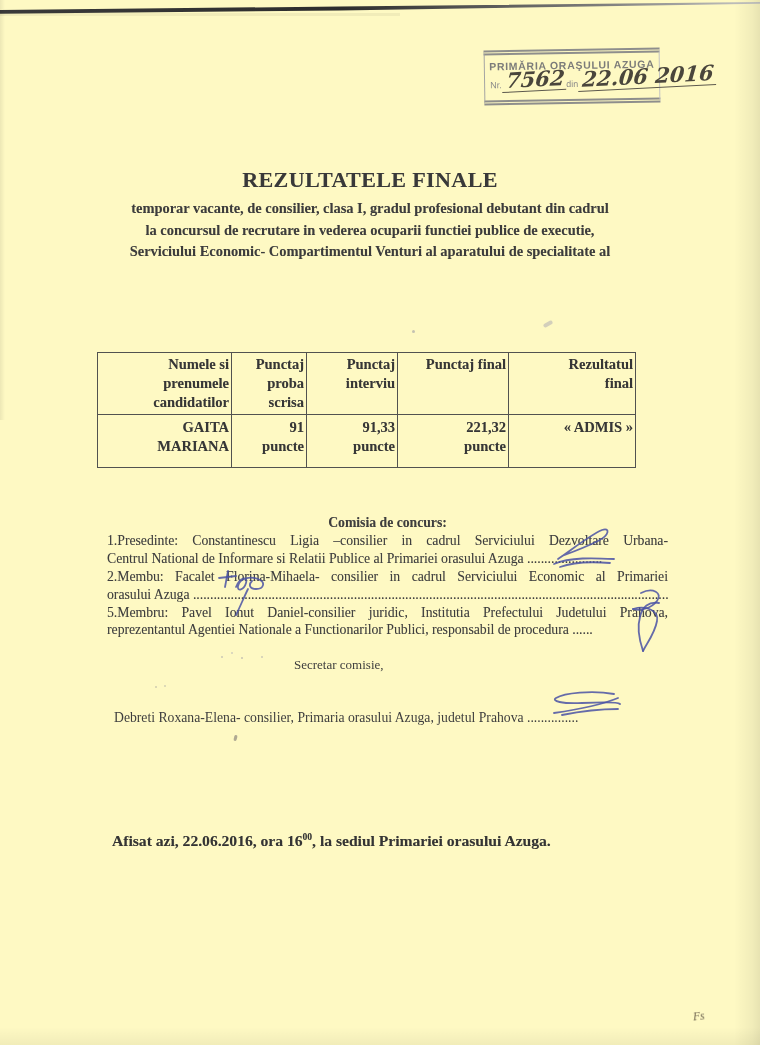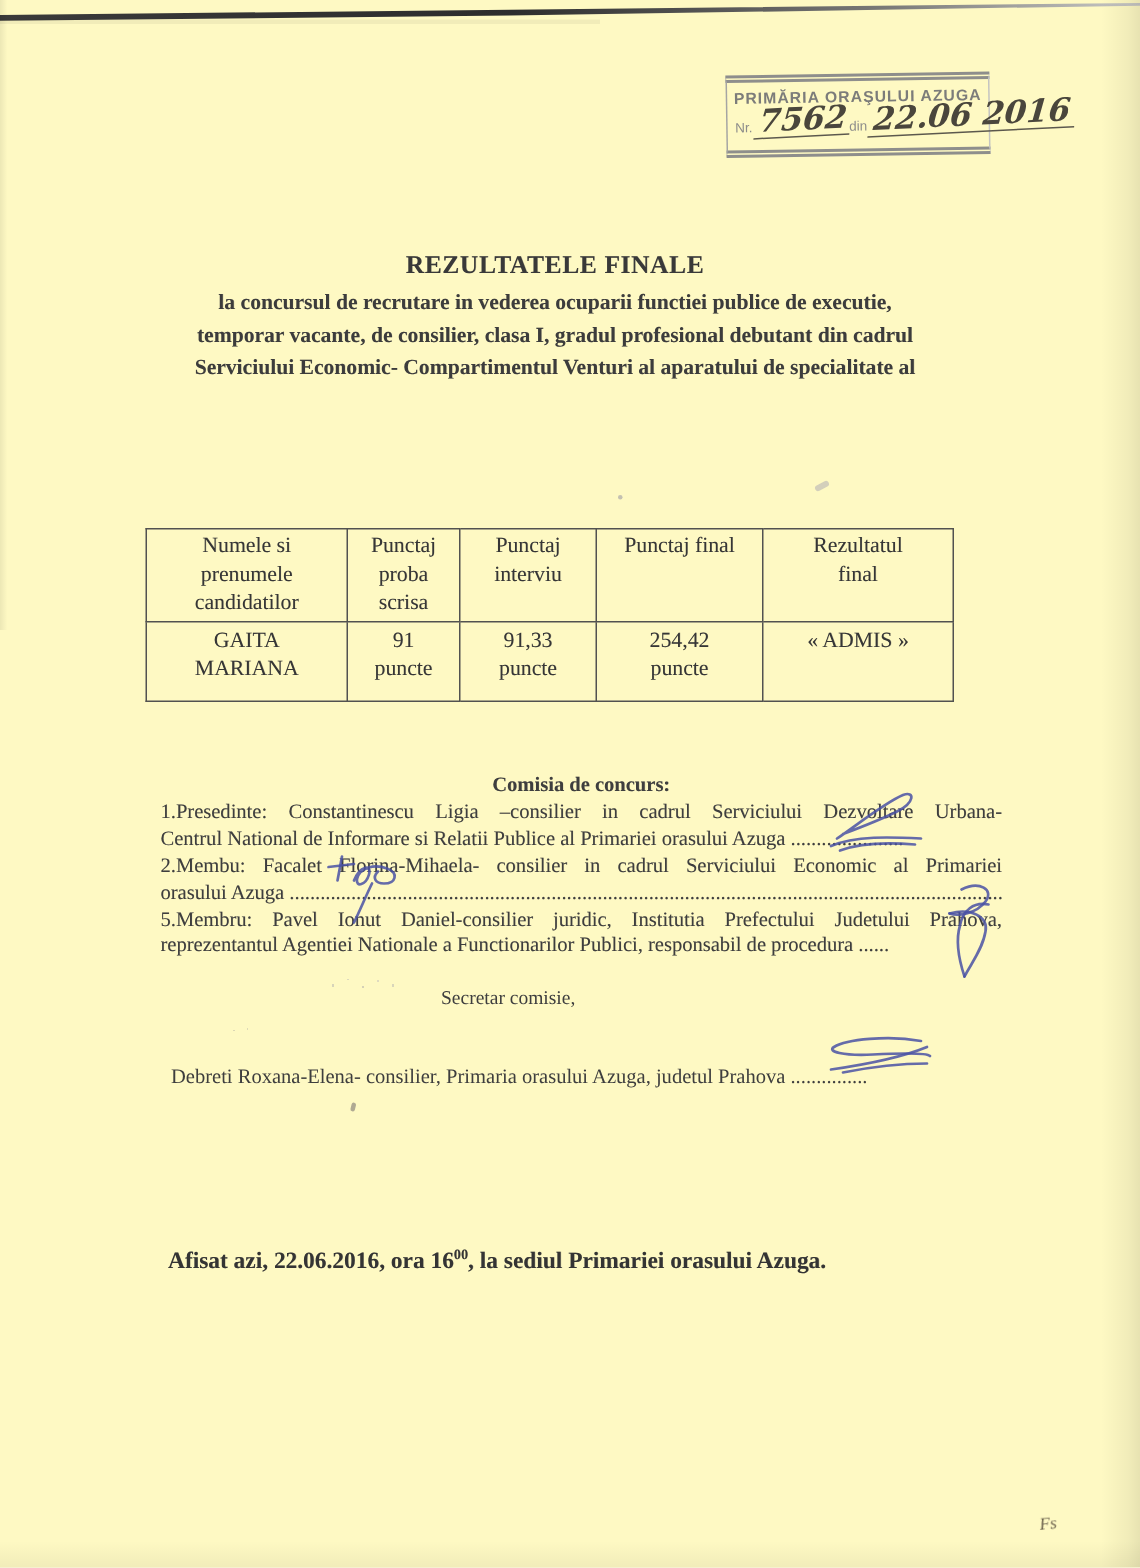--- a/index.html
+++ b/index.html
@@ -43,31 +43,31 @@
   .hand{
     font-family:"DejaVu Serif", serif;font-style:italic;font-weight:bold;
     font-size:21px;line-height:0.9;color:#4a463c;
     transform:rotate(-2deg) skewX(-8deg);transform-origin:left bottom;
     flex:none;
   }
   .hand-ul{border-bottom:1.3px solid #5c584d;padding:0 3px 1px 3px;flex:none;}
 
   
   .title-wrap{position:absolute;left:78px;top:167px;width:584px;text-align:center;font-weight:bold;}
-  .title-h{font-size:17px;letter-spacing:0.4px;color:#393939;margin-bottom:5px;
+  .title-h{font-size:22px;letter-spacing:0.4px;color:#393939;margin-bottom:5px;
     text-shadow:0.2px 0.2px 0.4px rgba(70,70,70,0.35);}
   .title-line{font-size:14.4px;line-height:21.5px;color:#3c3c3c;
     text-shadow:0.2px 0.2px 0.4px rgba(70,70,70,0.3);}
 
   
   table.results{position:absolute;left:97px;top:352px;border-collapse:collapse;table-layout:fixed;}
   table.results td{
     border:1.6px solid #525250;
-    font-weight:normal;font-size:14.5px;line-height:18.8px;
-    text-align:center;vertical-align:top;
+    font-weight:bold;font-size:14.5px;line-height:18.8px;
+    text-align:right;vertical-align:top;
     padding:2px 2px 3px 2px;color:#363636;
     white-space:pre-line;
     text-shadow:0.2px 0.2px 0.4px rgba(70,70,70,0.3);
   }
   table.results tr.hdr td{height:55px;}
   table.results tr.datarow td{height:46px;padding-top:3px;}
 
   
   .commission{position:absolute;left:107px;top:514px;width:561px;
     font-size:13.7px;line-height:17.9px;color:#3e3e3e;
@@ -132,22 +132,22 @@
     <div class="stamp-line2">
       <span class="stamp-small">Nr.</span>
       <span class="hand hand-ul">7562</span>
       <span class="stamp-small">din</span>
       <span class="hand hand-ul">22.06 2016</span>
     </div>
   </div>
 
   <div class="title-wrap">
     <div class="title-h">REZULTATELE FINALE</div>
+    <div class="title-line">temporar vacante, de consilier, clasa I, gradul profesional debutant din cadrul</div>
     <div class="title-line">la concursul de recrutare in vederea ocuparii functiei publice de executie,</div>
-    <div class="title-line">temporar vacante, de consilier, clasa I, gradul profesional debutant din cadrul</div>
     <div class="title-line">Serviciului Economic-  Compartimentul Venturi al aparatului de specialitate al</div>
   </div>
 
   <table class="results">
     <colgroup>
       <col style="width:134px">
         <col style="width:75px">
         <col style="width:91px">
         <col style="width:111px">
         <col style="width:127px">
@@ -166,21 +166,21 @@
       <td>Rezultatul
 final</td>
     </tr>
     <tr class="datarow">
       <td>GAITA
 MARIANA</td>
       <td>91
 puncte</td>
       <td>91,33
 puncte</td>
-      <td>254,42
+      <td>221,32
 puncte</td>
       <td>« ADMIS »</td>
     </tr>
   </tbody>
     </table>
 
   <div class="commission">
     <div class="heading">Comisia de concurs:</div>
     <div class="jline">1.Presedinte: Constantinescu Ligia –consilier in cadrul Serviciului Dezvoltare Urbana-</div>
     <div class="dotline">Centrul National de Informare si Relatii Publice al Primariei orasului Azuga ......................</div>

